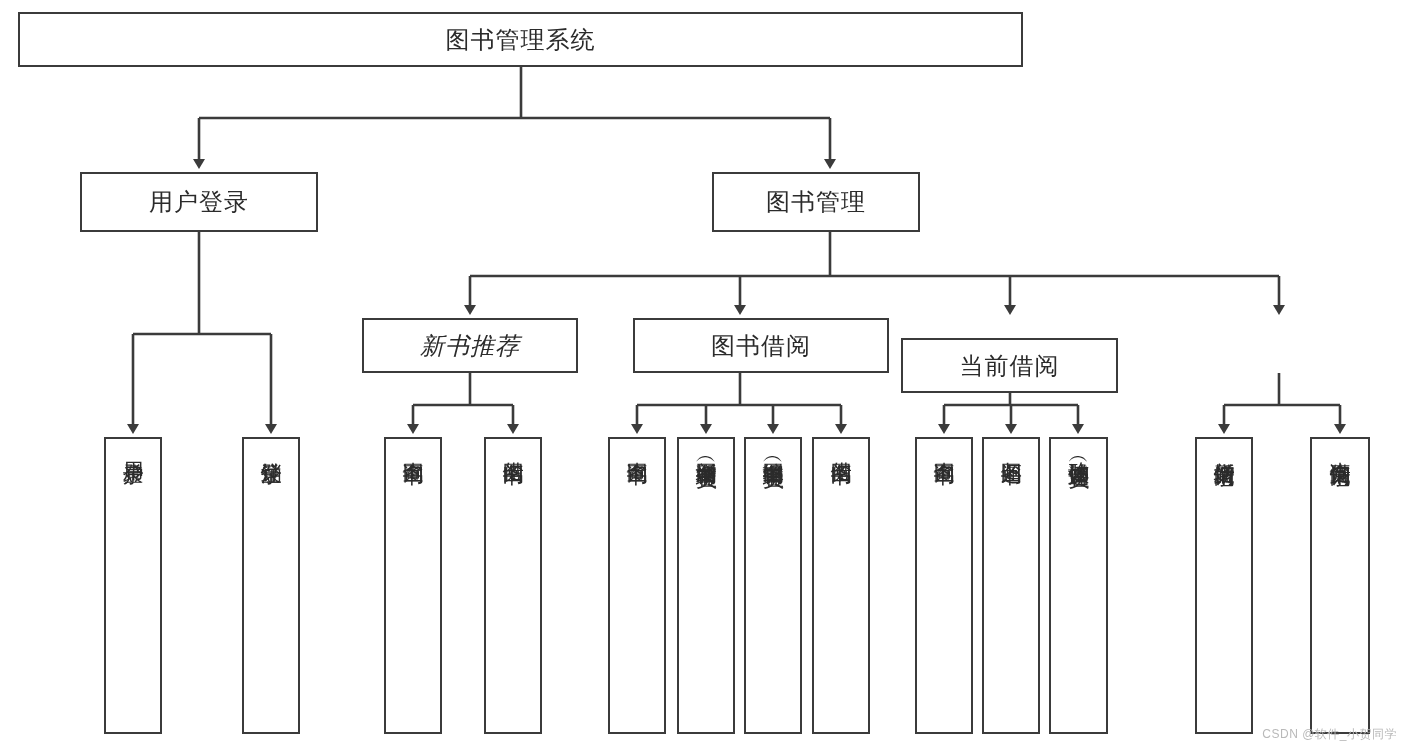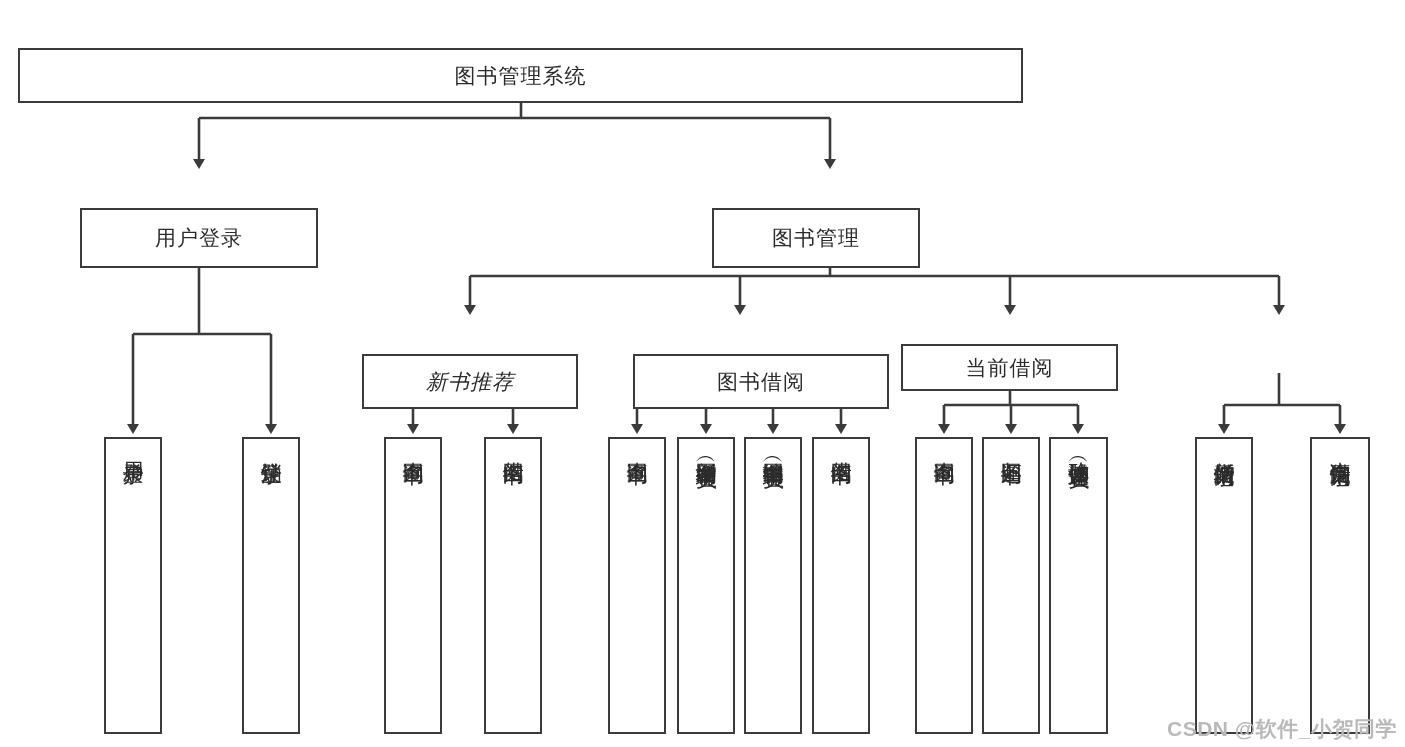--- a/index.html
+++ b/index.html
@@ -28,45 +28,43 @@
     position: absolute;
     box-sizing: border-box;
     background: #ffffff;
     border: 2px solid #3b3b3b;
     display: flex;
     align-items: center;
     justify-content: center;
     color: #2b2b2b;
   }
   .node.horiz {
-    font-size: 21px;
+    font-size: 24px;
     letter-spacing: 1px;
-    margin-top: 36px;
   }
   .node.vert {
     padding-top: 6px;
     align-items: flex-start;
   }
   .node.vert .vlabel {
     writing-mode: vertical-rl;
     text-orientation: upright;
     font-size: 21px;
     line-height: 1.06;
     letter-spacing: 1px;
     white-space: nowrap;
   }
   .watermark {
     position: absolute;
     right: 8px;
     bottom: 4px;
-    font-size: 21px;
+    font-size: 12px;
     color: #b9b9b9;
     letter-spacing: 0.5px;
     white-space: nowrap;
-    font-weight: bold;
   }
 </style>
 </head>
 <body>
 
 <div id="canvas">
 
   <svg id="wires" viewBox="0 0 1405 747" xmlns="http://www.w3.org/2000/svg">
     <defs>
       <marker id="arrow" markerWidth="10" markerHeight="12" refX="1" refY="6" orient="auto" markerUnits="userSpaceOnUse">
@@ -127,21 +125,21 @@
   <div class="node horiz" style="left:712px; top:172px; width:208px; height:60px;">
     <span>图书管理</span>
   </div>
 
   <div class="node horiz" style="left:362px; top:318px; width:216px; height:55px;font-style:italic;">
     <span>新书推荐</span>
   </div>
   <div class="node horiz" style="left:633px; top:318px; width:256px; height:55px;">
     <span>图书借阅</span>
   </div>
-  <div class="node horiz" style="left:901px; top:308px; width:217px; height:47px;">
+  <div class="node horiz" style="left:901px; top:338px; width:217px; height:55px;">
     <span>当前借阅</span>
   </div>
 
   <div class="node vert" style="left:104px; top:437px; width:58px; height:297px;">
     <span class="vlabel">用户登录</span>
   </div>
   <div class="node vert" style="left:242px; top:437px; width:58px; height:297px;">
     <span class="vlabel">注销登录</span>
   </div>
 

